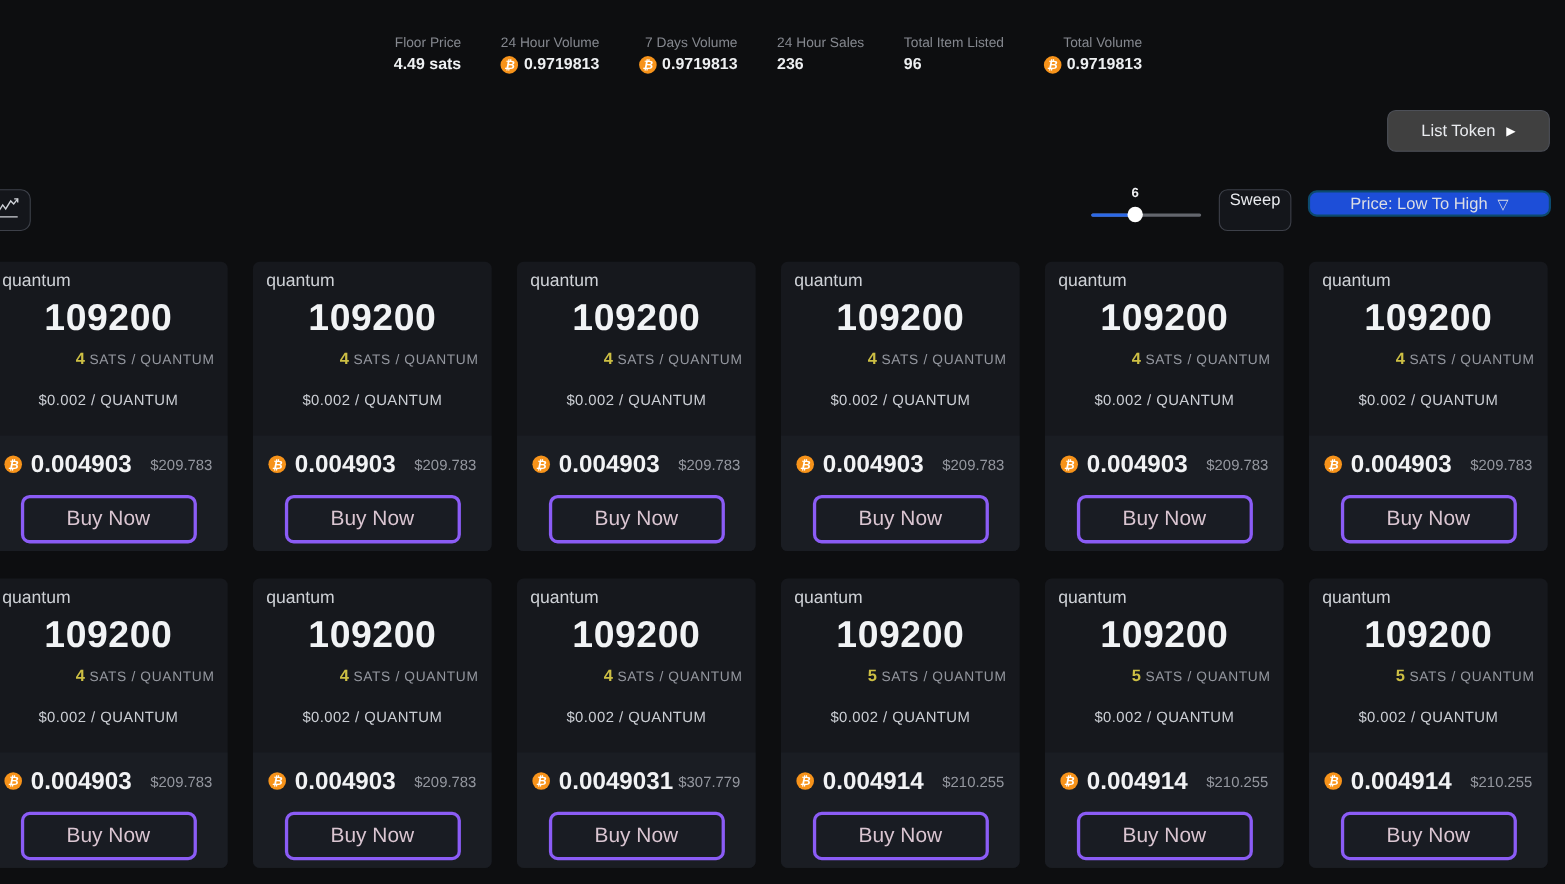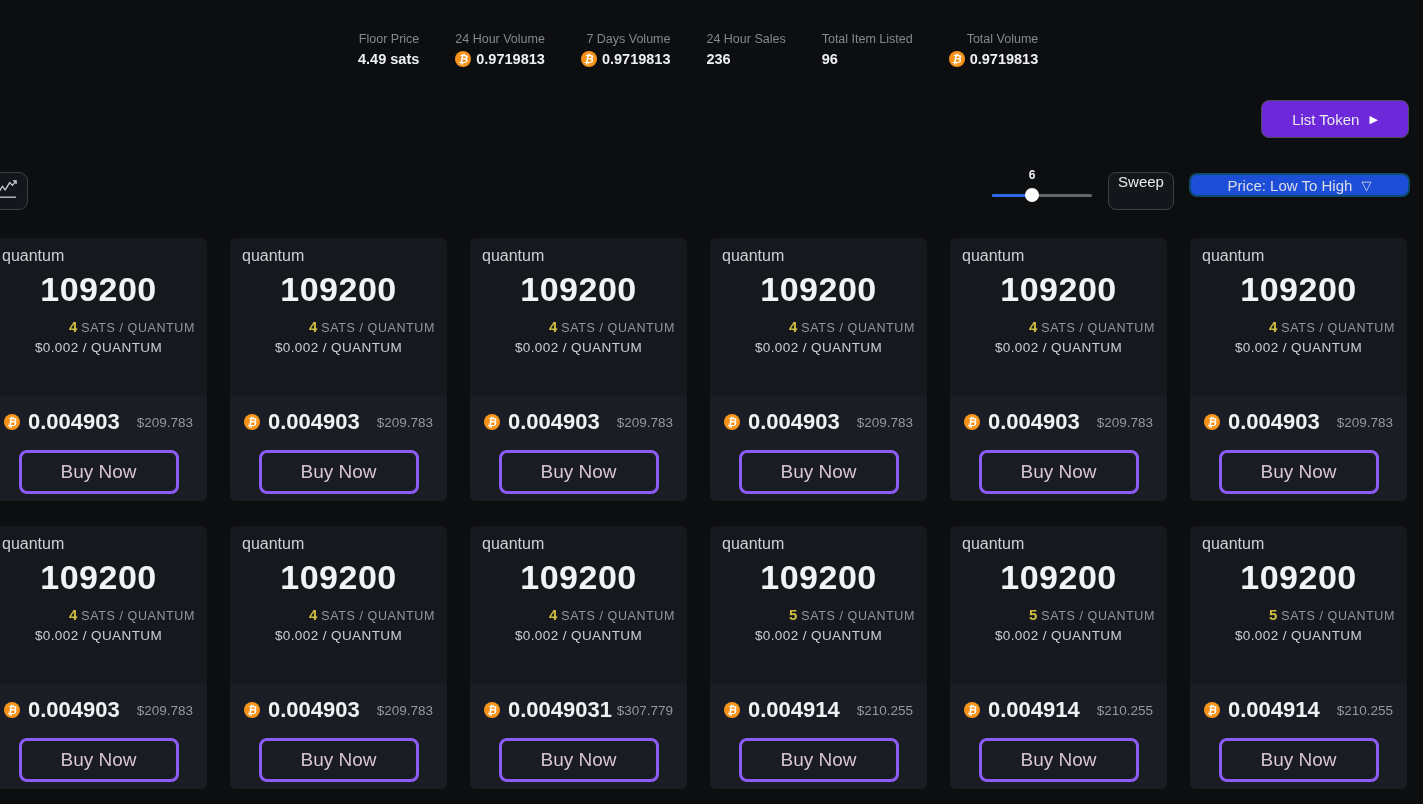--- a/index.html
+++ b/index.html
@@ -16,21 +16,21 @@
             display:inline-flex;align-items:center;justify-content:center;
             font-size:11px;font-weight:700;font-style:italic;flex:0 0 auto;
             font-family:"DejaVu Sans",sans-serif;line-height:1;}
 
   
   .tabs{position:absolute;left:22px;top:108px;display:flex;gap:62px;align-items:center;}
   .tab{font-size:16.5px;color:#b3b6bd;cursor:pointer;white-space:nowrap;}
   .tab.active{color:#f4f5f7;font-weight:700;}
 
   .list-token-btn{position:absolute;left:1261px;top:100px;width:148px;height:38px;
-                  background:#6d28d9;border:1px solid #4d5058;border-radius:8px;
+                  background:#404040;border:1px solid #4d5058;border-radius:8px;
                   display:flex;align-items:center;justify-content:center;gap:10px;
                   color:#e9ebef;font-size:15px;cursor:pointer;box-sizing:border-box;}
   .play-glyph{font-size:11px;color:#fff;}
 
   
   .chart-btn{position:absolute;left:-14px;top:172px;width:42px;height:38px;
              background:#14161b;border:1px solid #3d4049;border-radius:9px;
              display:flex;align-items:center;justify-content:center;cursor:pointer;box-sizing:border-box;}
   .slider-wrap{position:absolute;left:992px;top:168px;width:100px;}
   .slider-value{position:absolute;left:33px;top:0;width:14px;text-align:center;
@@ -53,21 +53,21 @@
   .card-grid{position:absolute;left:-10px;top:238px;display:grid;
              grid-template-columns:repeat(6,217px);column-gap:23px;row-gap:25px;}
   .card{height:263px;background:#16181d;border-radius:6px;overflow:hidden;
         display:flex;flex-direction:column;box-sizing:border-box;}
   .card-main{height:158px;padding:9px 12px 0;box-sizing:border-box;}
   .ticker{font-size:16px;color:#ced1d6;}
   .amount{margin-top:5px;text-align:center;font-size:34px;font-weight:600;color:#f1f3f5;letter-spacing:0.5px;}
   .sats-line{margin-top:9px;text-align:right;white-space:nowrap;}
   .sats-value{color:#cdbf44;font-weight:700;font-size:15px;}
   .sats-suffix{color:#94979f;font-size:12.5px;letter-spacing:0.6px;margin-left:4px;}
-  .usd-line{margin-top:4px;text-align:center;font-size:13.5px;color:#cbced4;letter-spacing:0.4px;}
+  .usd-line{margin-top:20px;text-align:center;font-size:13.5px;color:#cbced4;letter-spacing:0.4px;}
   .card-footer{flex:1;background:#1a1d23;padding:13px 14px 0;box-sizing:border-box;}
   .price-row{display:flex;align-items:center;}
   .btc-price{margin-left:8px;font-size:22px;font-weight:700;color:#f1f2f4;}
   .usd-price{margin-left:auto;font-size:13.5px;color:#94979f;}
   .buy-btn{display:block;margin:15px auto 0;width:160px;height:44px;
            background:#191c23;border:3px solid #8b5cf6;border-radius:8px;
            color:#dac5d1;font-size:19px;font-family:"Liberation Sans",sans-serif;cursor:pointer;}
 </style>
 </head>
 <body>

